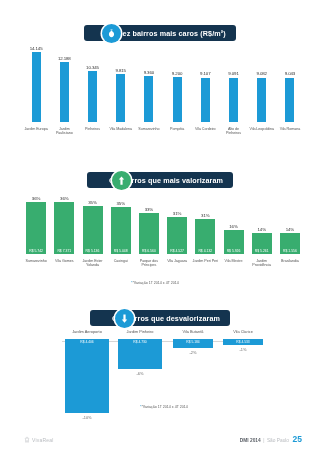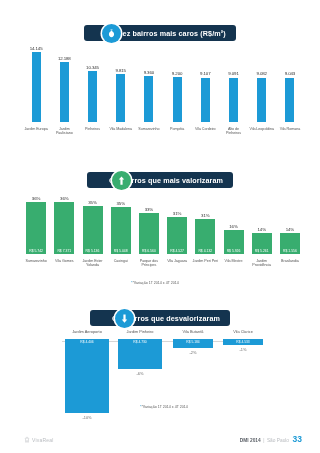--- a/index.html
+++ b/index.html
@@ -385,17 +385,17 @@
     <div class="brand">
       <svg class="brand-mark" viewBox="0 0 24 28">
         <path fill="#b9bcc0" d="M12 2L1 11h3v15h16V11h3L12 2zm0 8a4 4 0 110 8 4 4 0 010-8z"></path>
       </svg>
       <span class="brand-text">VivaReal</span>
     </div>
     <div class="meta">
       <span class="meta-b">DMI 2014</span>
       <span class="meta-sep">|</span>
       <span class="meta-l">São Paulo</span>
-      <span class="pagenum">33</span>
+      <span class="pagenum">25</span>
     </div>
   </div>
 
 </div>
 
 </body></html>

